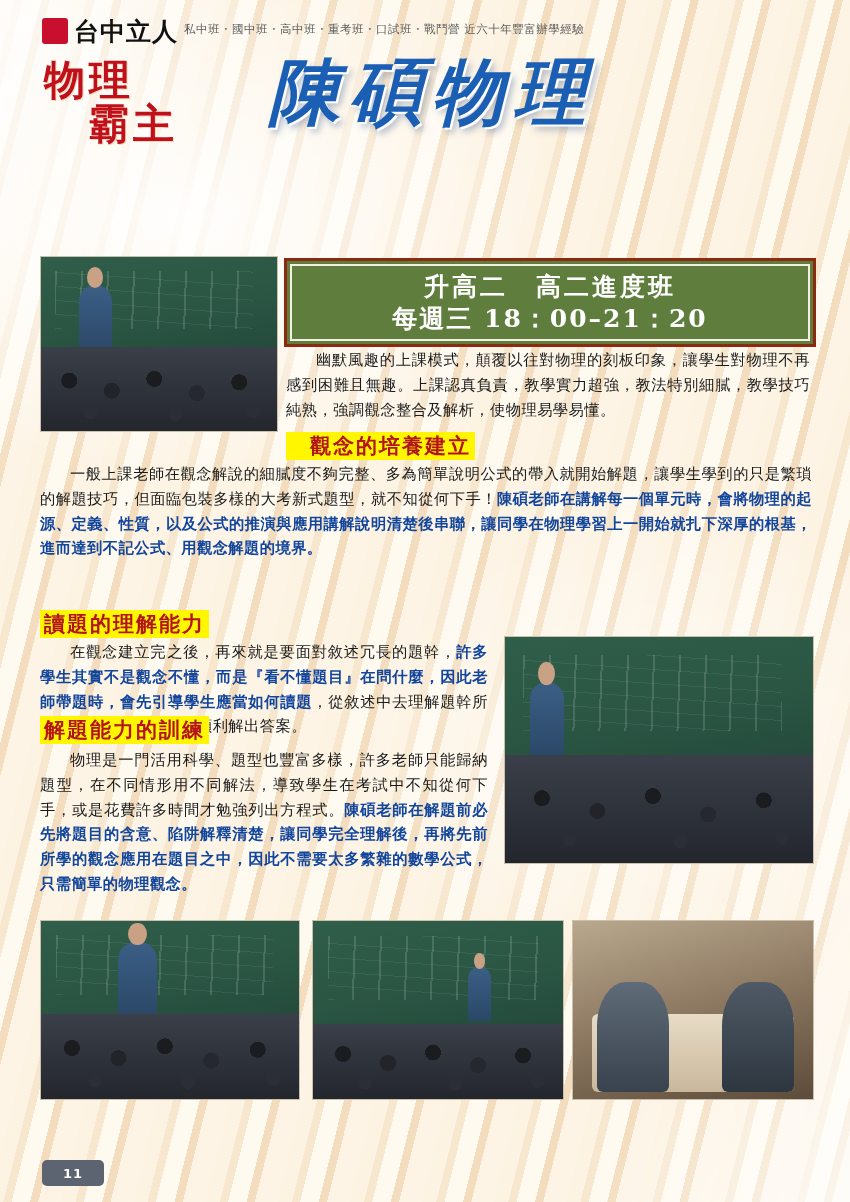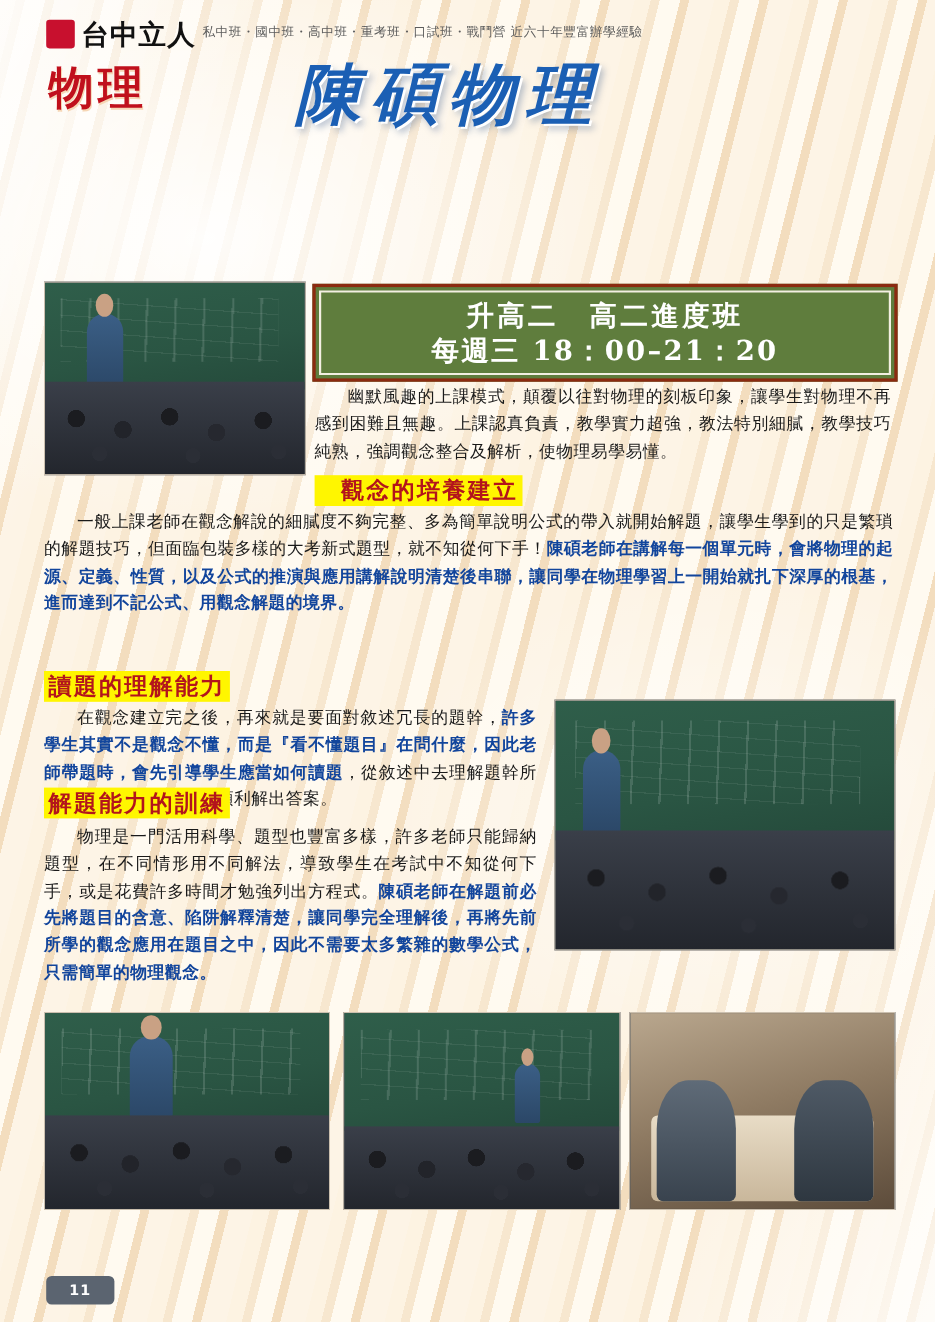--- a/index.html
+++ b/index.html
@@ -94,21 +94,21 @@
   }
   .title-block .l2 { padding-left: 44px; }
 
   .main-title {
     position: absolute;
     left: 268px;
     top: 56px;
     font-family: "DejaVu Serif", "Liberation Serif", serif;
     font-weight: bold;
     font-style: italic;
-    font-size: 60px;
+    font-size: 72px;
     line-height: 1;
     letter-spacing: 10px;
     color: #1b5fb4;
     text-shadow:
       2px 2px 0 #ffffff,
       4px 5px 7px rgba(20,60,120,0.35);
   }
 
   .slogan {
     position: absolute;
@@ -299,20 +299,21 @@
   <div class="content">
 
     <div class="brand-row">
       <span class="brand-logo-box"></span>
       <span class="brand-name">台中立人</span>
       <span class="brand-tags">私中班・國中班・高中班・重考班・口試班・戰鬥營 近六十年豐富辦學經驗</span>
     </div>
 
     <div class="title-block">
       <div class="l1">物理</div>
+      <div class="l2">霸主</div>
     </div>
 
     <div class="main-title">陳碩物理</div>
 
 
     <div class="photo photo-lecture-1">
       <div class="ph-inner">
         <div class="ph-board"></div>
         <div class="ph-teacher"></div>
         <div class="ph-seats"></div>

